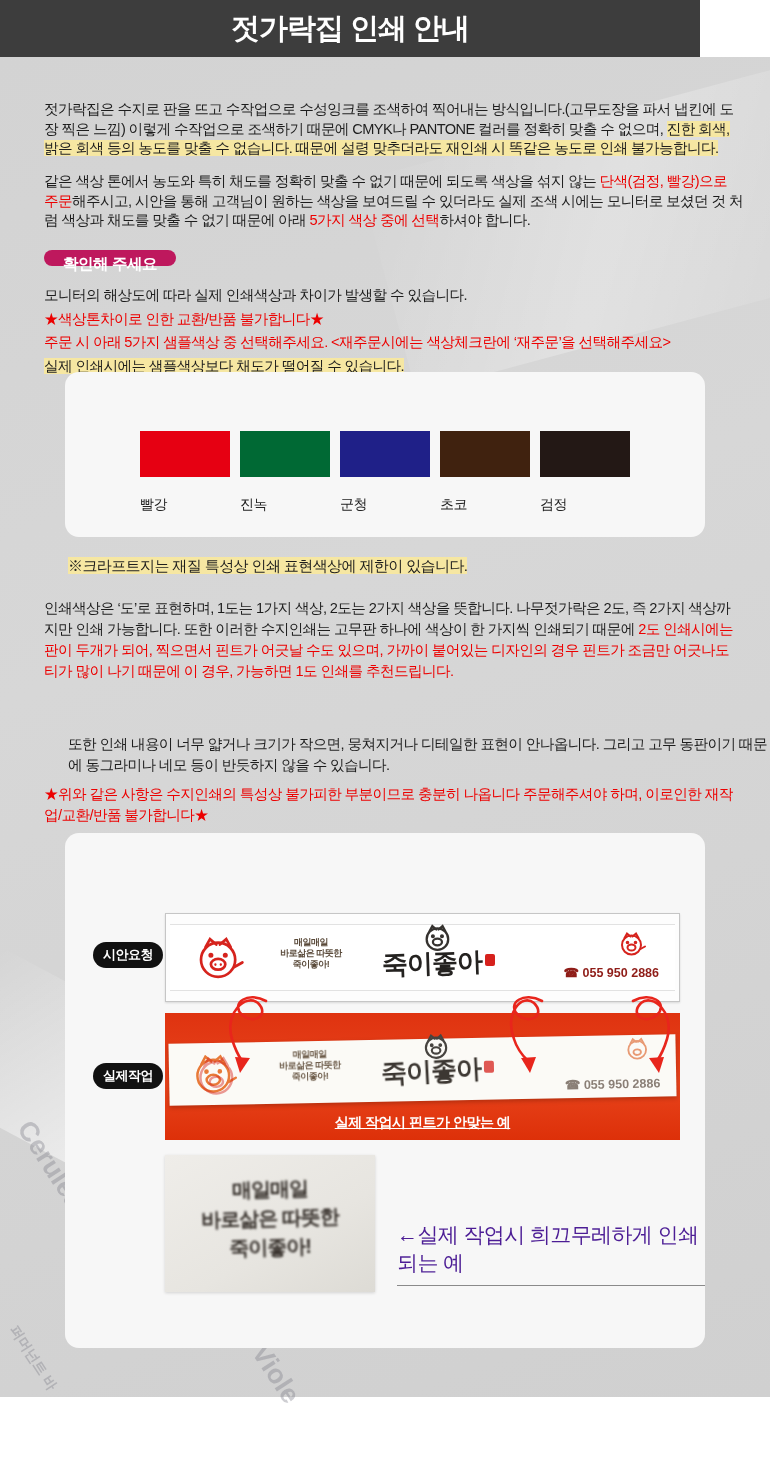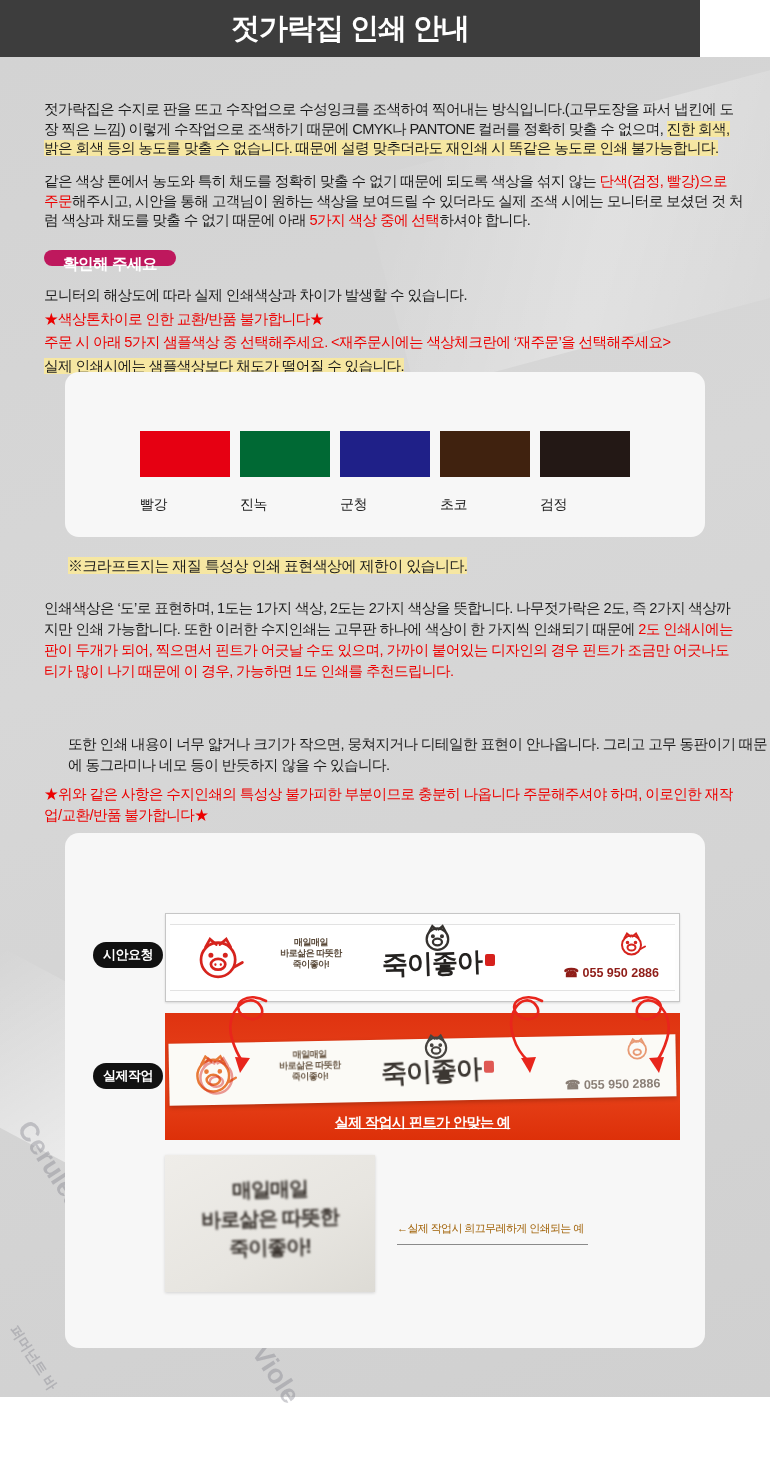--- a/index.html
+++ b/index.html
@@ -90,21 +90,21 @@
   .mis2 { position:absolute; left:3px; top:2px; opacity:.45; }
   .caption-mis { position:absolute; left:0; bottom:8px; width:100%; text-align:center; color:#fff;
                  font-size:14px; font-weight:bold; letter-spacing:-0.5px; text-decoration:underline; }
 
   
   .photo3 { position:absolute; left:100px; top:322px; width:210px; height:137px;
             background:linear-gradient(150deg,#efede9 0%,#e7e5e0 60%,#dddbd5 100%);
             box-shadow:0 1px 3px rgba(0,0,0,.15); text-align:center; padding-top:20px; z-index:1; }
   .photo3 div { font-size:20px; font-weight:bold; line-height:29px; color:#332d28;
                 letter-spacing:-1px; filter:blur(.8px); transform:rotate(-1.5deg); }
-  .caption-blur { position:absolute; left:332px; top:388px; font-size:11px; color:#a16207;
+  .caption-blur { position:absolute; left:332px; top:388px; font-size:21px; color:#4c1d95;
                   letter-spacing:-0.6px; border-bottom:1px solid #8a8a8a; padding:0 4px 8px 0; z-index:1; }
 </style>
 </head>
 <body>
 
 <div class="page">
 
   <div class="graybg">
     <div class="streak s1"></div>
     <div class="streak s2"></div>

